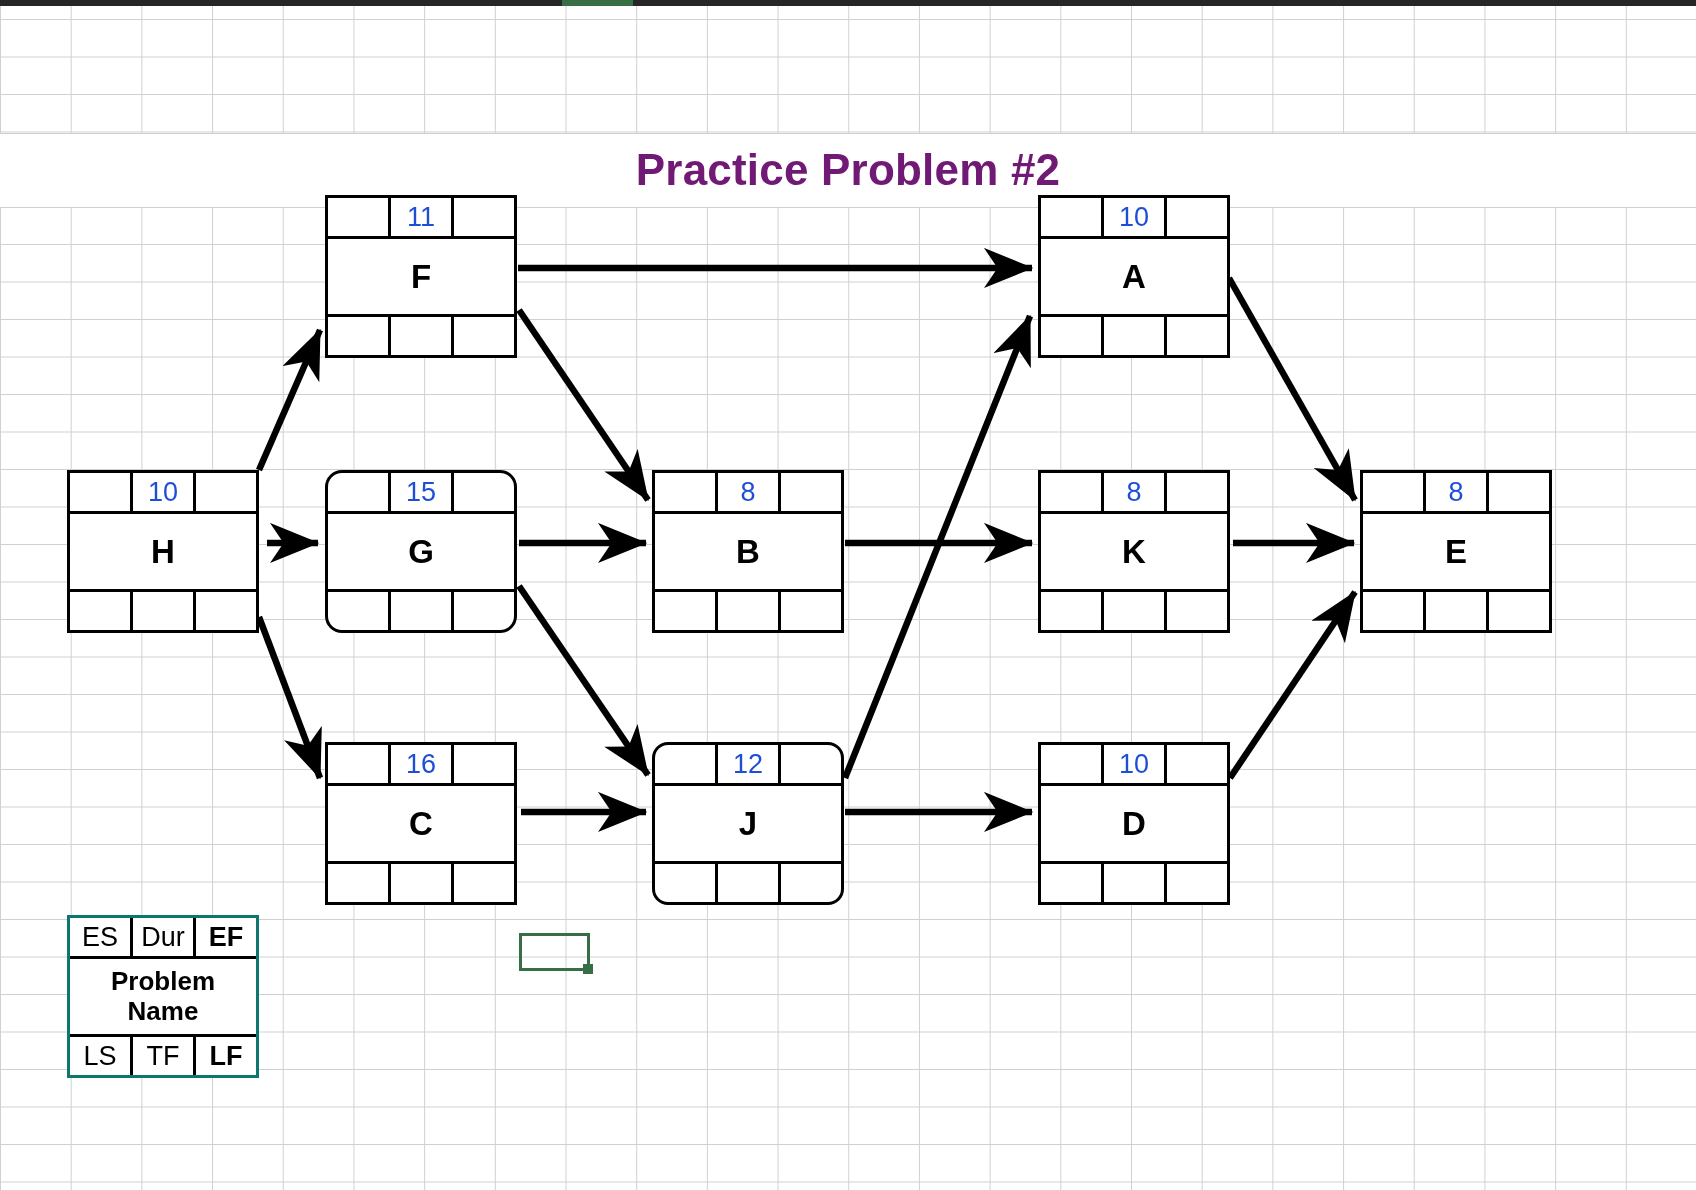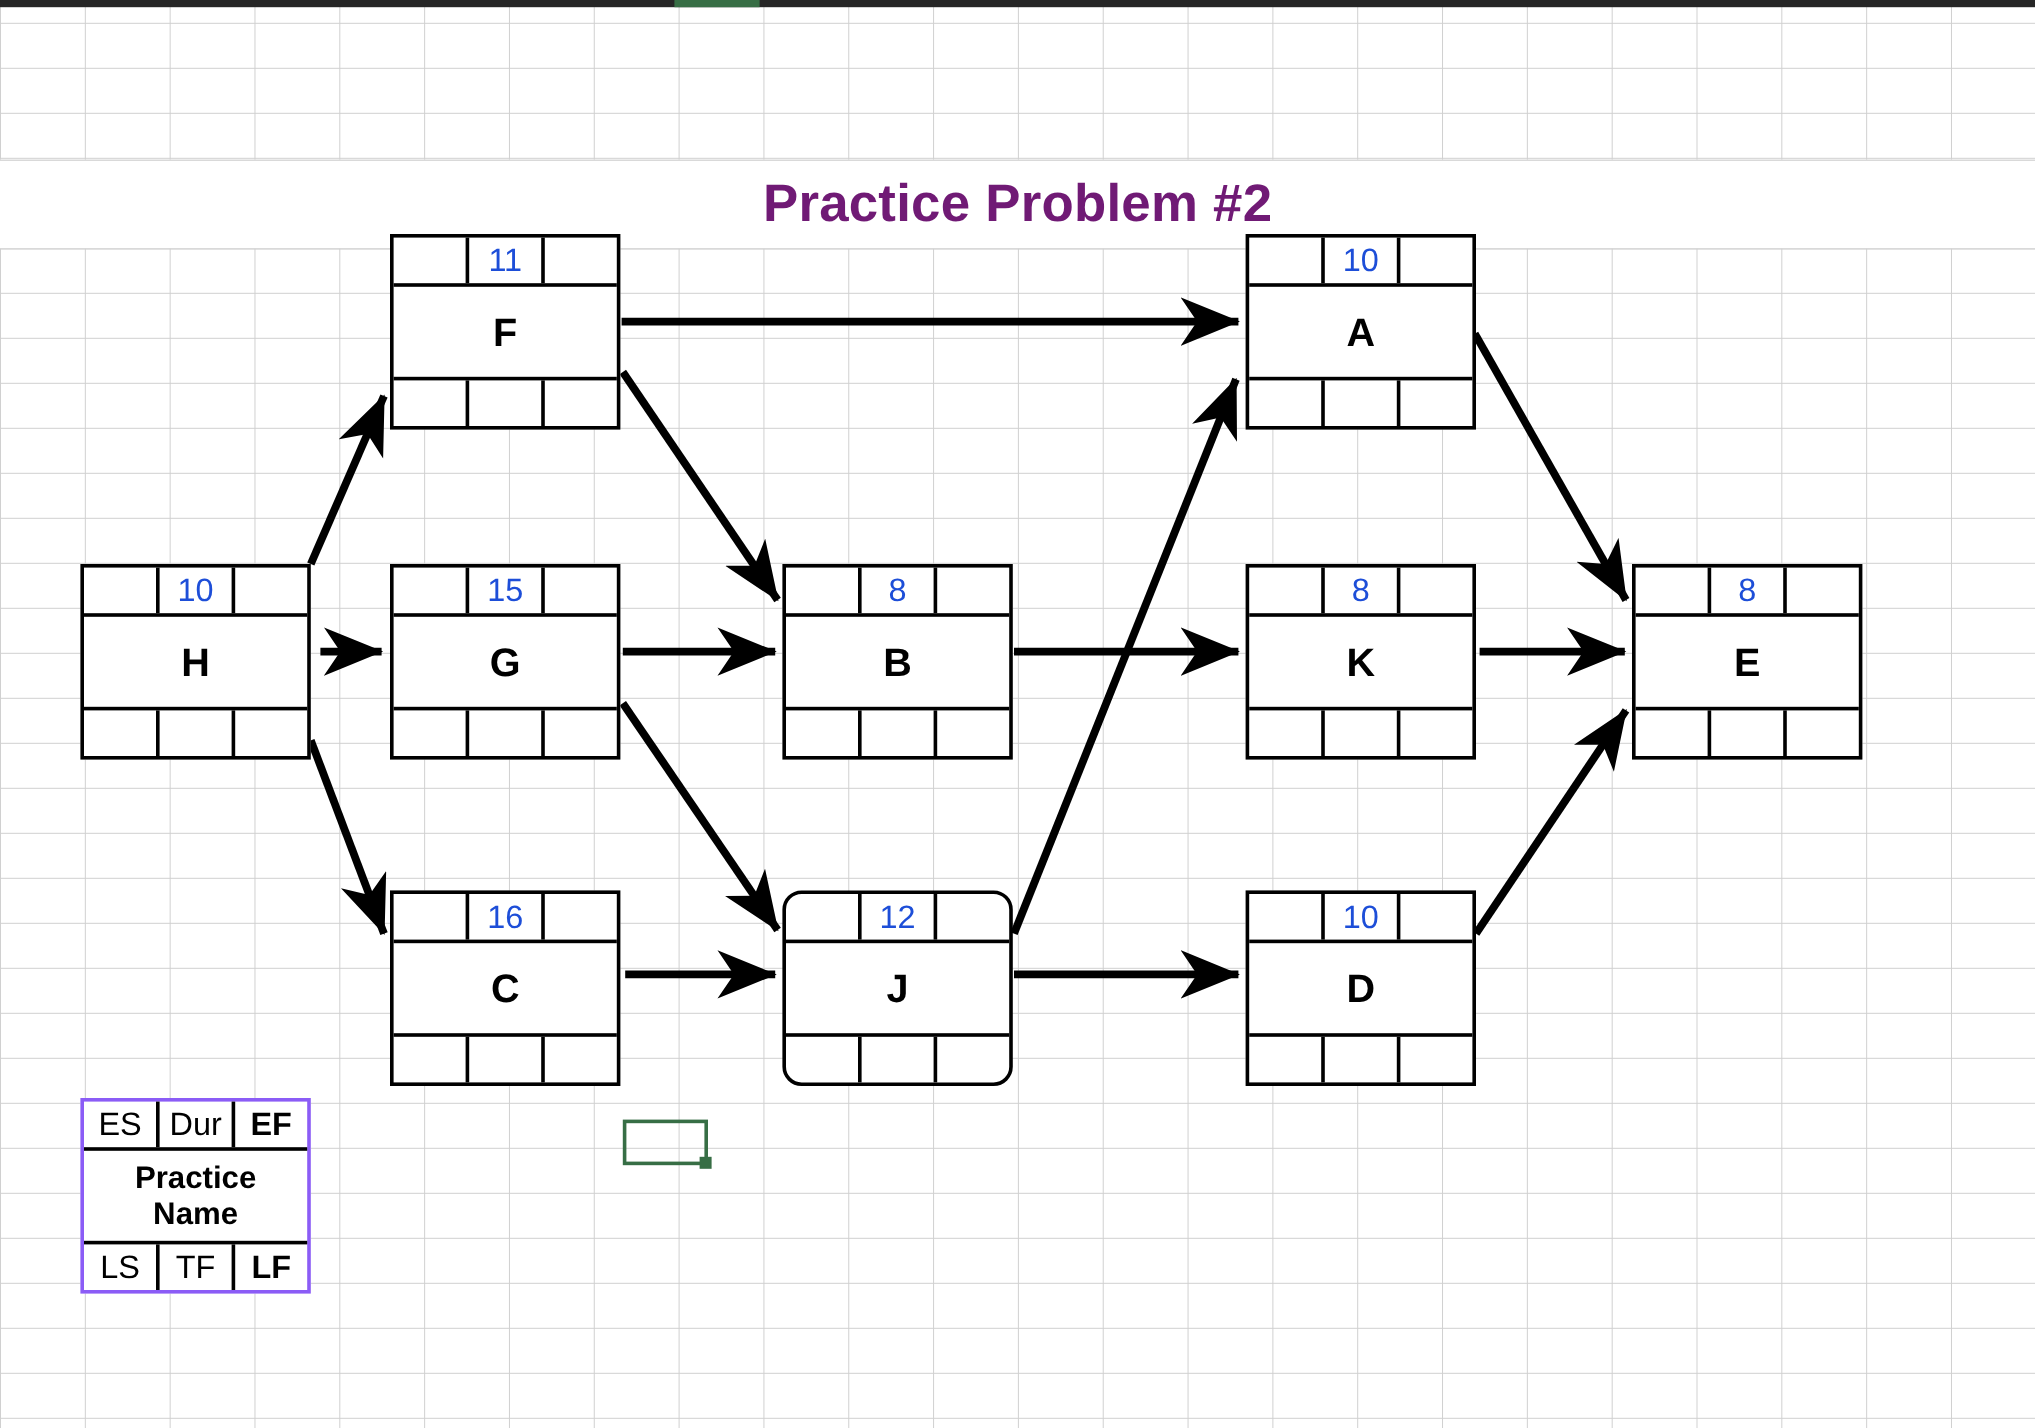--- a/index.html
+++ b/index.html
@@ -50,21 +50,21 @@
   }
   .node .row-small > div:last-child{border-right:none;}
   .node .row-top{border-bottom:3px solid #000;}
   .node .row-bottom{border-top:3px solid #000;}
   .node .row-name{
     height:75px;display:flex;align-items:center;justify-content:center;
     font-size:33px;font-weight:bold;color:#000;
   }
   
   #legend{
-    position:absolute;left:67px;top:915px;width:192px;border:3px solid #8b5cf6;
+    position:absolute;left:67px;top:915px;width:192px;border:3px solid #0f766e;
     background:#fff;box-sizing:border-box;
   }
   #legend .lrow{display:flex;height:38px;}
   #legend .lrow > div{
     flex:1;border-right:3px solid #000;box-sizing:border-box;
     display:flex;align-items:center;justify-content:center;
     font-size:27px;color:#000;
   }
   #legend .lrow > div:last-child{border-right:none;font-weight:bold;}
   #legend .ltop{border-bottom:3px solid #000;}
@@ -171,21 +171,21 @@
     <div></div>
   </div>
   <div class="row-name">H</div>
   <div class="row-small row-bottom">
     <div></div>
     <div></div>
     <div></div>
   </div>
 </div>
 
-<div class="node" id="node-3" style="left: 325px; top: 470px;">
+<div class="node" id="node-3" style="left: 325px; top: 470px; border-radius: 17px;">
   <div class="row-small row-top">
     <div></div>
     <div>15</div>
     <div></div>
   </div>
   <div class="row-name">G</div>
   <div class="row-small row-bottom">
     <div></div>
     <div></div>
     <div></div>
@@ -276,21 +276,21 @@
   </div>
 </div>
 
 <div id="legend">
   <div class="lrow ltop">
     <div>ES</div>
     <div>Dur</div>
     <div>EF</div>
   </div>
   <div class="lmid">
-    <span>Practice</span>
+    <span>Problem</span>
     <span>Name</span>
   </div>
   <div class="lrow lbot">
     <div>LS</div>
     <div>TF</div>
     <div>LF</div>
   </div>
 </div>
 
 <div id="sel-cell"></div>

